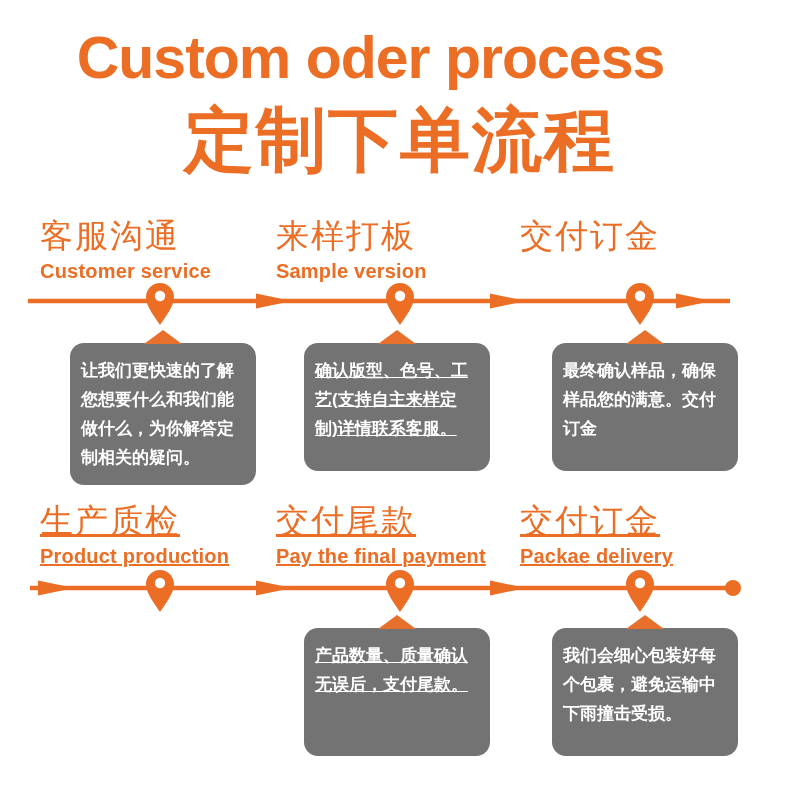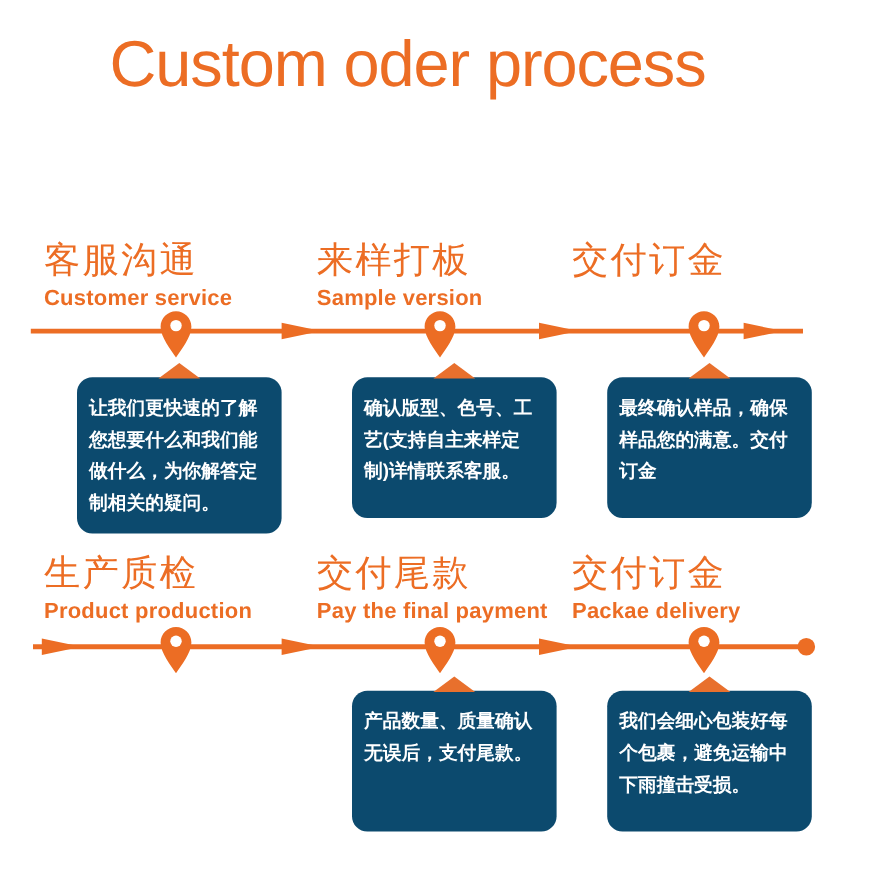--- a/index.html
+++ b/index.html
@@ -2,68 +2,69 @@
 <html><head>
 <meta charset="utf-8">
 <style>
   html,body{margin:0;padding:0;}
   body{background:#ffffff;font-family:"Liberation Sans","DejaVu Sans",sans-serif;}
   .stage{position:relative;width:800px;height:800px;background:#fff;overflow:hidden;margin:0 auto;}
 
   
   .title-en{
     position:absolute;top:24px;left:0;width:741px;text-align:center;
-    font-size:59px;font-weight:400;letter-spacing:-1px;color:#EC6D24;
+    font-size:59px;font-weight:700;letter-spacing:-1px;color:#EC6D24;
   }
   .title-zh{
     position:absolute;top:94px;left:0;width:800px;text-align:center;
     font-family:"Liberation Serif","DejaVu Serif",serif;
     font-size:70px;font-weight:700;letter-spacing:2px;color:#EC6D24;
   }
 
   
   .step-title{position:absolute;width:240px;text-align:left;color:#EC6D24;}
   .step-title .zh{font-size:33px;letter-spacing:2px;line-height:40px;}
   .step-title .en{font-size:20px;font-weight:700;letter-spacing:0.2px;margin-top:4px;}
   .r1{top:216px;}
-  .r2{top:501px;}
+  .r2{top:501px;text-decoration:underline;}
   .c1{left:40px;}
-  .c2{left:288px;}
+  .c2{left:276px;}
   .c3{left:520px;}
 
   
   .flow-line{position:absolute;left:0;width:800px;height:64px;}
   .flow-line.row1{top:271px;}
   .flow-line.row2{top:558px;}
 
   
   .bubble{
     position:absolute;width:186px;min-height:128px;box-sizing:border-box;
-    background:#0c4a6e;border-radius:14px;color:#ffffff;
+    background:#737373;border-radius:14px;color:#ffffff;
     padding:13px 11px;font-size:17px;line-height:29px;font-weight:700;
     text-align:left;
   }
   .bubble::before{
     content:"";position:absolute;top:-13px;left:50%;transform:translateX(-50%);
     width:0;height:0;
     border-left:19px solid transparent;border-right:19px solid transparent;
     border-bottom:14px solid #E8702D;
   }
   .b-r1{top:343px;}
   .b-r2{top:628px;}
   .b-c1{left:70px;}
-  .b-c2{left:320px;}
+  .b-c2{left:304px;text-decoration:underline;}
   .b-c3{left:552px;}
 </style>
 </head>
 <body>
 
 <div class="stage">
 
   <div class="title-en">Custom oder process</div>
+  <div class="title-zh">定制下单流程</div>
 
   <div class="step-title r1 c1">
     <div class="zh">客服沟通</div>
     <div class="en">Customer service</div>
   </div>
   <div class="step-title r1 c2">
     <div class="zh">来样打板</div>
     <div class="en">Sample version</div>
   </div>
   <div class="step-title r1 c3">

